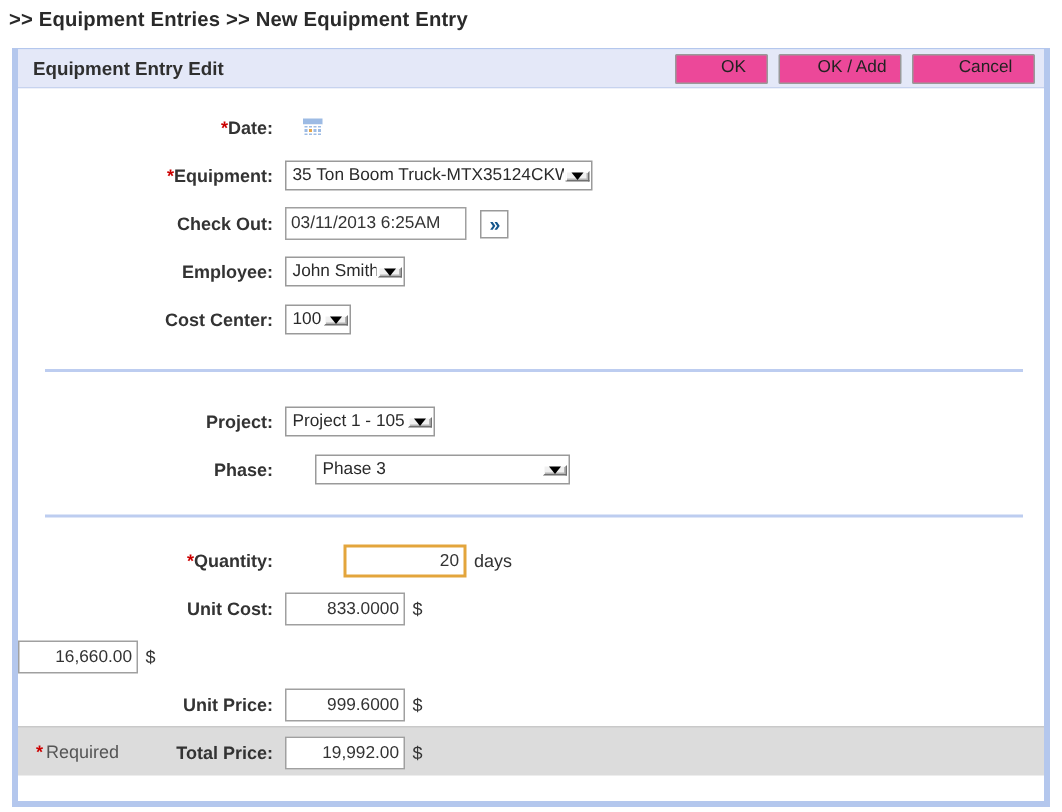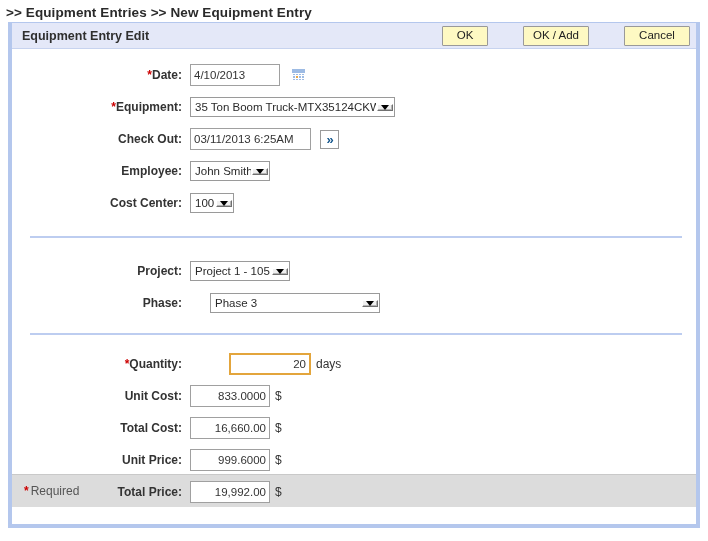--- a/index.html
+++ b/index.html
@@ -24,21 +24,21 @@
     color: #2a2a2a;
     padding: 5px 0 6px 6px;
     letter-spacing: 0.1px;
     white-space: nowrap;
   }
 
   
   #panel {
     position: absolute;
     left: 8px;
-    top: 22px;
+    top: 32px;
     width: 692px;
     height: 506px;
     box-sizing: border-box;
     border: 1px solid #b4c7ed;
     border-left-width: 4px;
     border-right-width: 4px;
     border-bottom-width: 4px;
     border-color: #b4c7ed;
     background: #ffffff;
   }
@@ -61,30 +61,29 @@
   }
   .hdr-buttons {
     display: flex;
     gap: 7px;
     align-items: center;
   }
   .btn {
     font-family: "Liberation Sans", sans-serif;
     font-size: 11.5px;
     color: #222;
-    background: #fef9c3;
+    background: #ec4899;
     border: 1px solid #999999;
     border-radius: 1px;
-    padding: 1px 0 2px 0;
+    padding: 1px 0 2px 16px;
     min-width: 44px;
     text-align: center;
     cursor: pointer;
     line-height: 15px;
     white-space: nowrap;
-    margin-left: 28px;
   }
   .btn.wide { min-width: 64px; }
 
   
   #panel-body {
     position: relative;
     height: 425px;
     background: #ffffff;
   }
 
@@ -269,21 +268,20 @@
     </div>
   </div>
 
   <div id="panel-body">
 
     <div style="height:10px"></div>
 
     <div class="row">
       <div class="label"><span class="req">*</span><span>Date:</span></div>
       <div class="field">
-        <input class="txt date" type="text" value="4/10/2013" style="">
         <div class="cal-icon">
           <div class="cal-top"></div>
           <div class="cal-grid">
             <i></i>
               <i></i>
               <i></i>
               <i></i>
             <i></i>
               <i class="hot"></i>
               <i></i>
@@ -385,21 +383,20 @@
 
     <div class="row">
       <div class="label">Unit Cost:</div>
       <div class="field">
         <input class="txt num" type="text" value="833.0000" style="">
         <span class="unit">$</span>
       </div>
     </div>
 
     <div class="row">
-      <div class="label">Total Cost:</div>
       <div class="field">
         <input class="txt num" type="text" value="16,660.00" style="">
         <span class="unit">$</span>
       </div>
     </div>
 
     <div class="row">
       <div class="label">Unit Price:</div>
       <div class="field">
         <input class="txt num" type="text" value="999.6000" style="">

